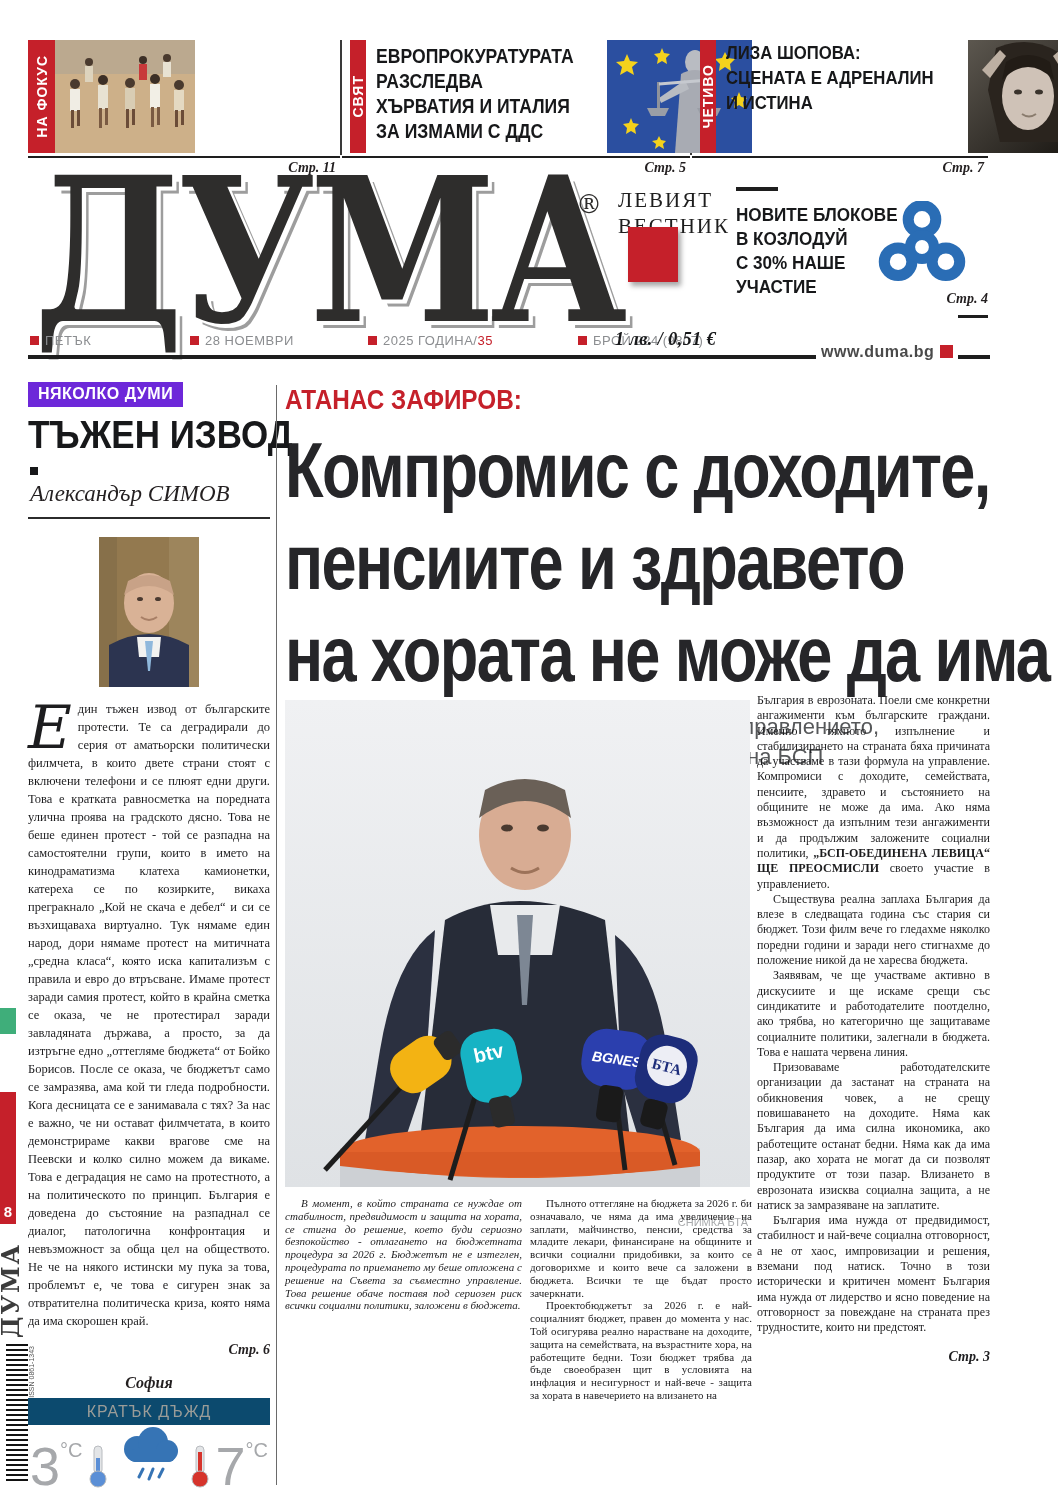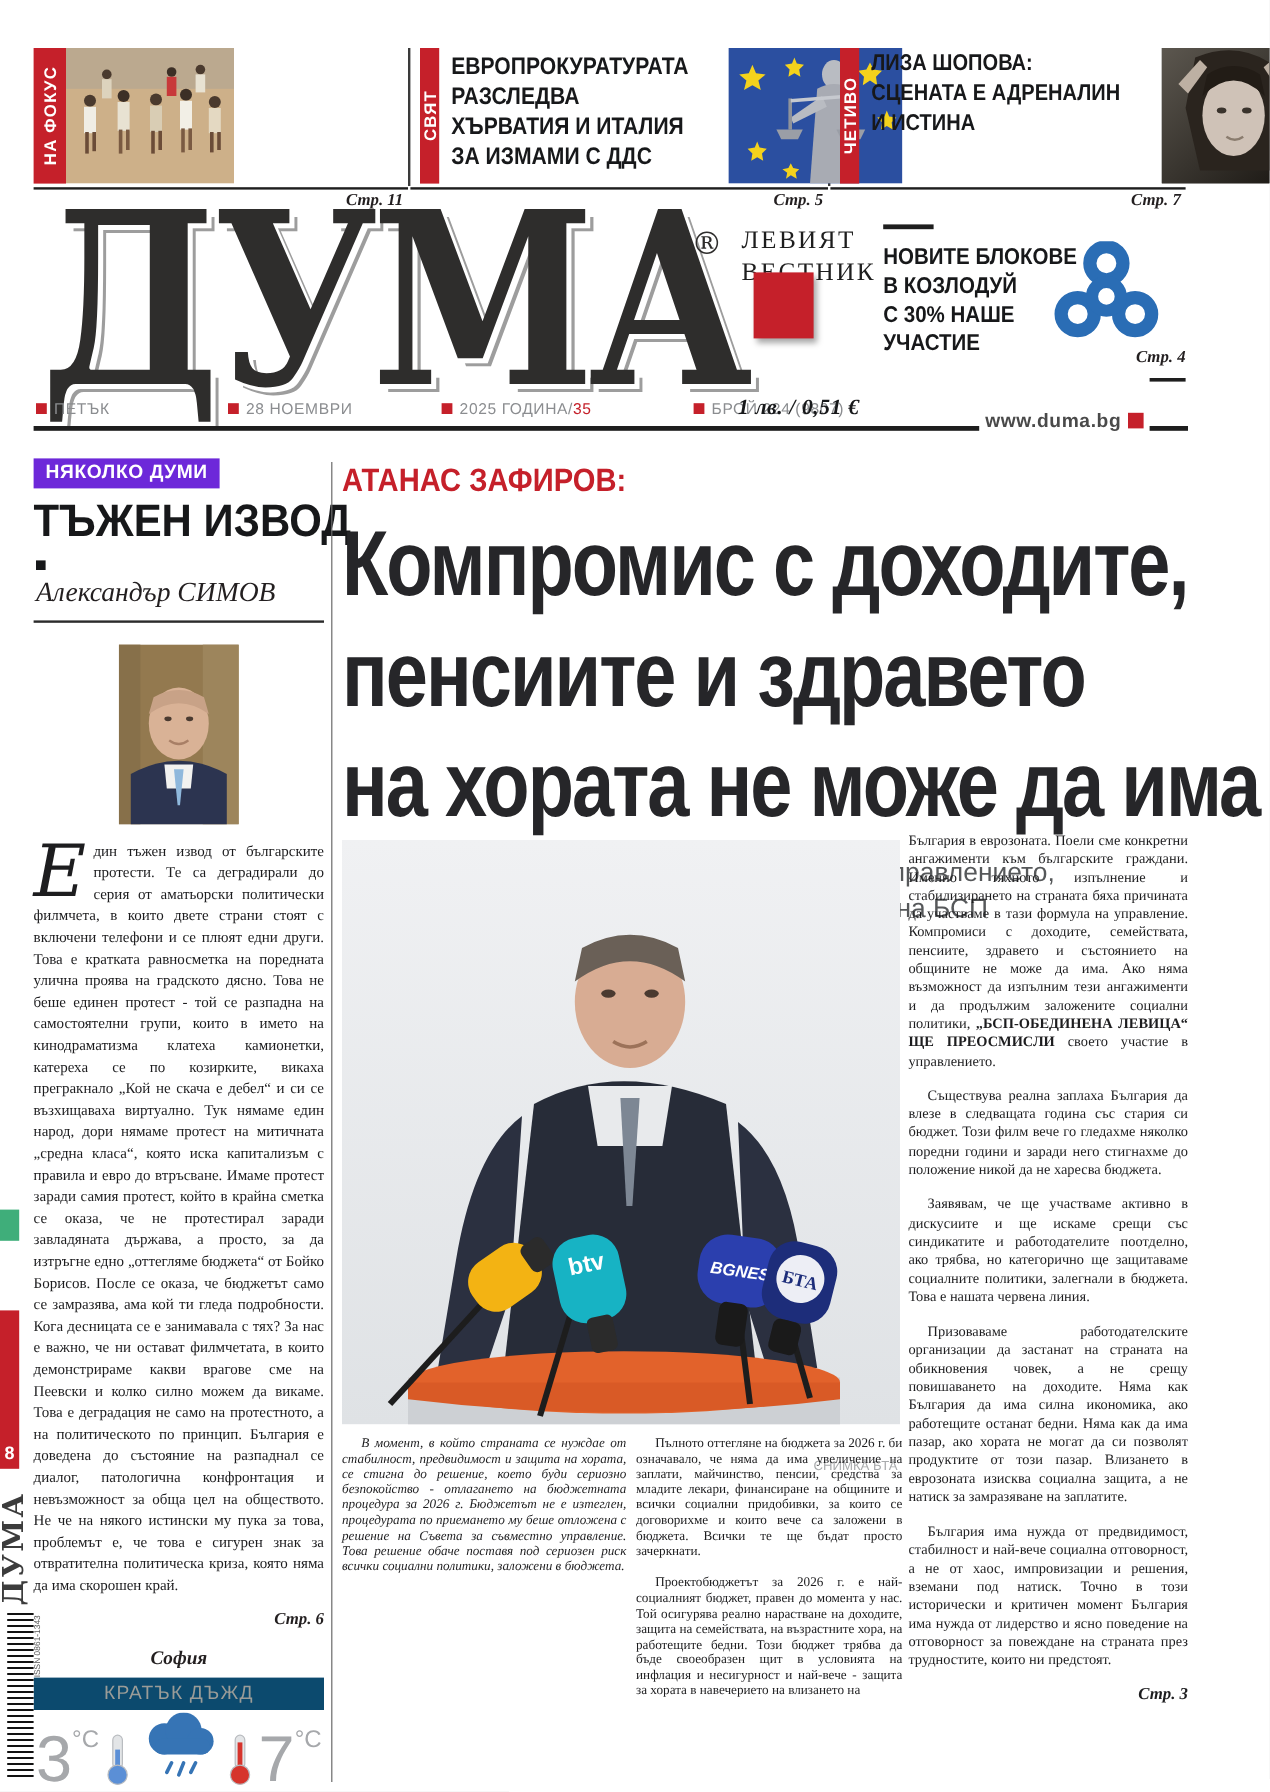--- a/index.html
+++ b/index.html
@@ -77,21 +77,21 @@
   .headline{margin-top:8px;}
   .h-line{font-size:77px;line-height:92px;color:#262629;letter-spacing:-2px;
       transform:scaleX(.82);transform-origin:0 50%;white-space:nowrap;}
   .subhead{margin-top:12px;font-family:"Liberation Sans",sans-serif;font-size:22px;line-height:30px;color:#56585a;}
   
   .mainphoto{position:absolute;left:285px;top:700px;width:465px;height:487px;}
   .caption{position:absolute;right:2px;top:516px;font-family:"Liberation Sans",sans-serif;font-size:11px;color:#a9abad;}
   
   .artcol{position:absolute;text-align:justify;color:#1d1d1f;}
   .artcol p{margin:0;}
-  .artcol p + p{text-indent:16px;margin-top:14px;}
+  .artcol p + p{text-indent:16px;}
   .col-italic{left:285px;top:1197px;width:237px;font-size:11px;line-height:12.8px;font-style:italic;}
   .col-italic p:first-child{text-indent:16px;}
   .col-mid{left:530px;top:1197px;width:222px;font-size:11px;line-height:12.8px;}
   .col-mid p:first-child{text-indent:16px;}
   .col-right{left:757px;top:693px;width:233px;font-size:12px;line-height:15.3px;}
   .art-page{margin-top:14px;}
   
   .edge-green{position:absolute;left:0;top:1008px;width:16px;height:26px;background:#3fae7a;}
   .edge-red{position:absolute;left:0;top:1092px;width:16px;height:132px;background:#c5202a;
       display:flex;align-items:flex-end;justify-content:center;color:#fff;

